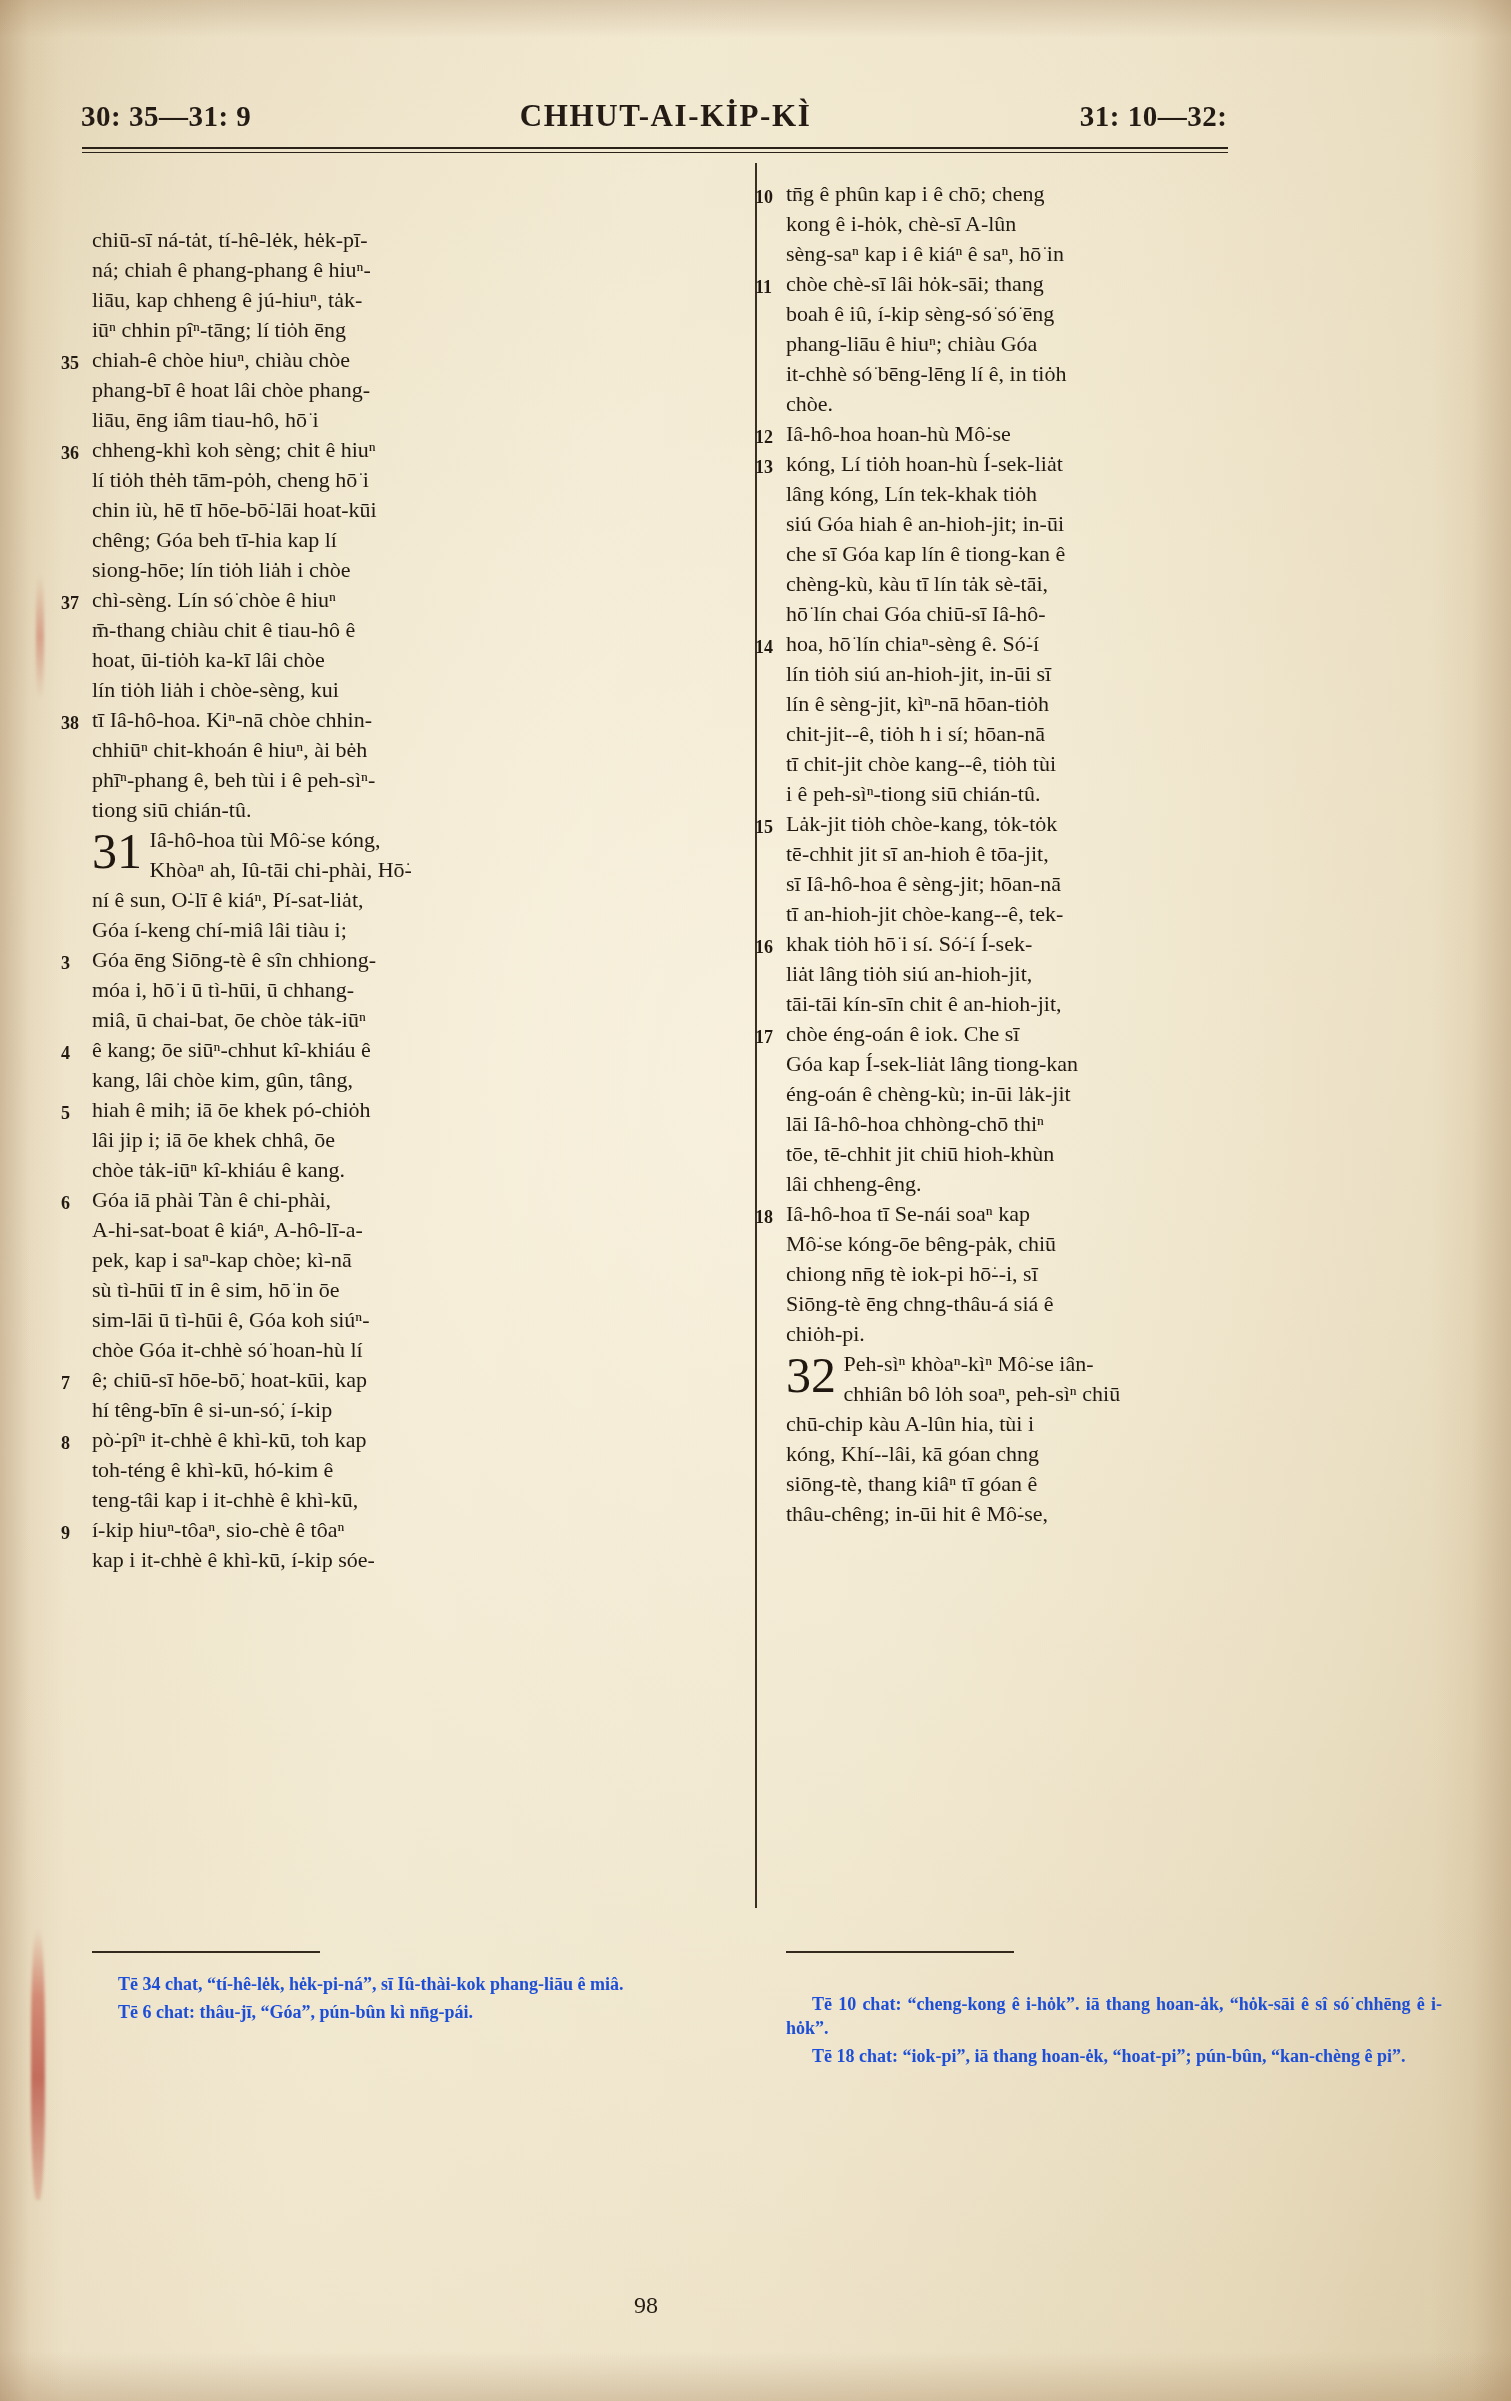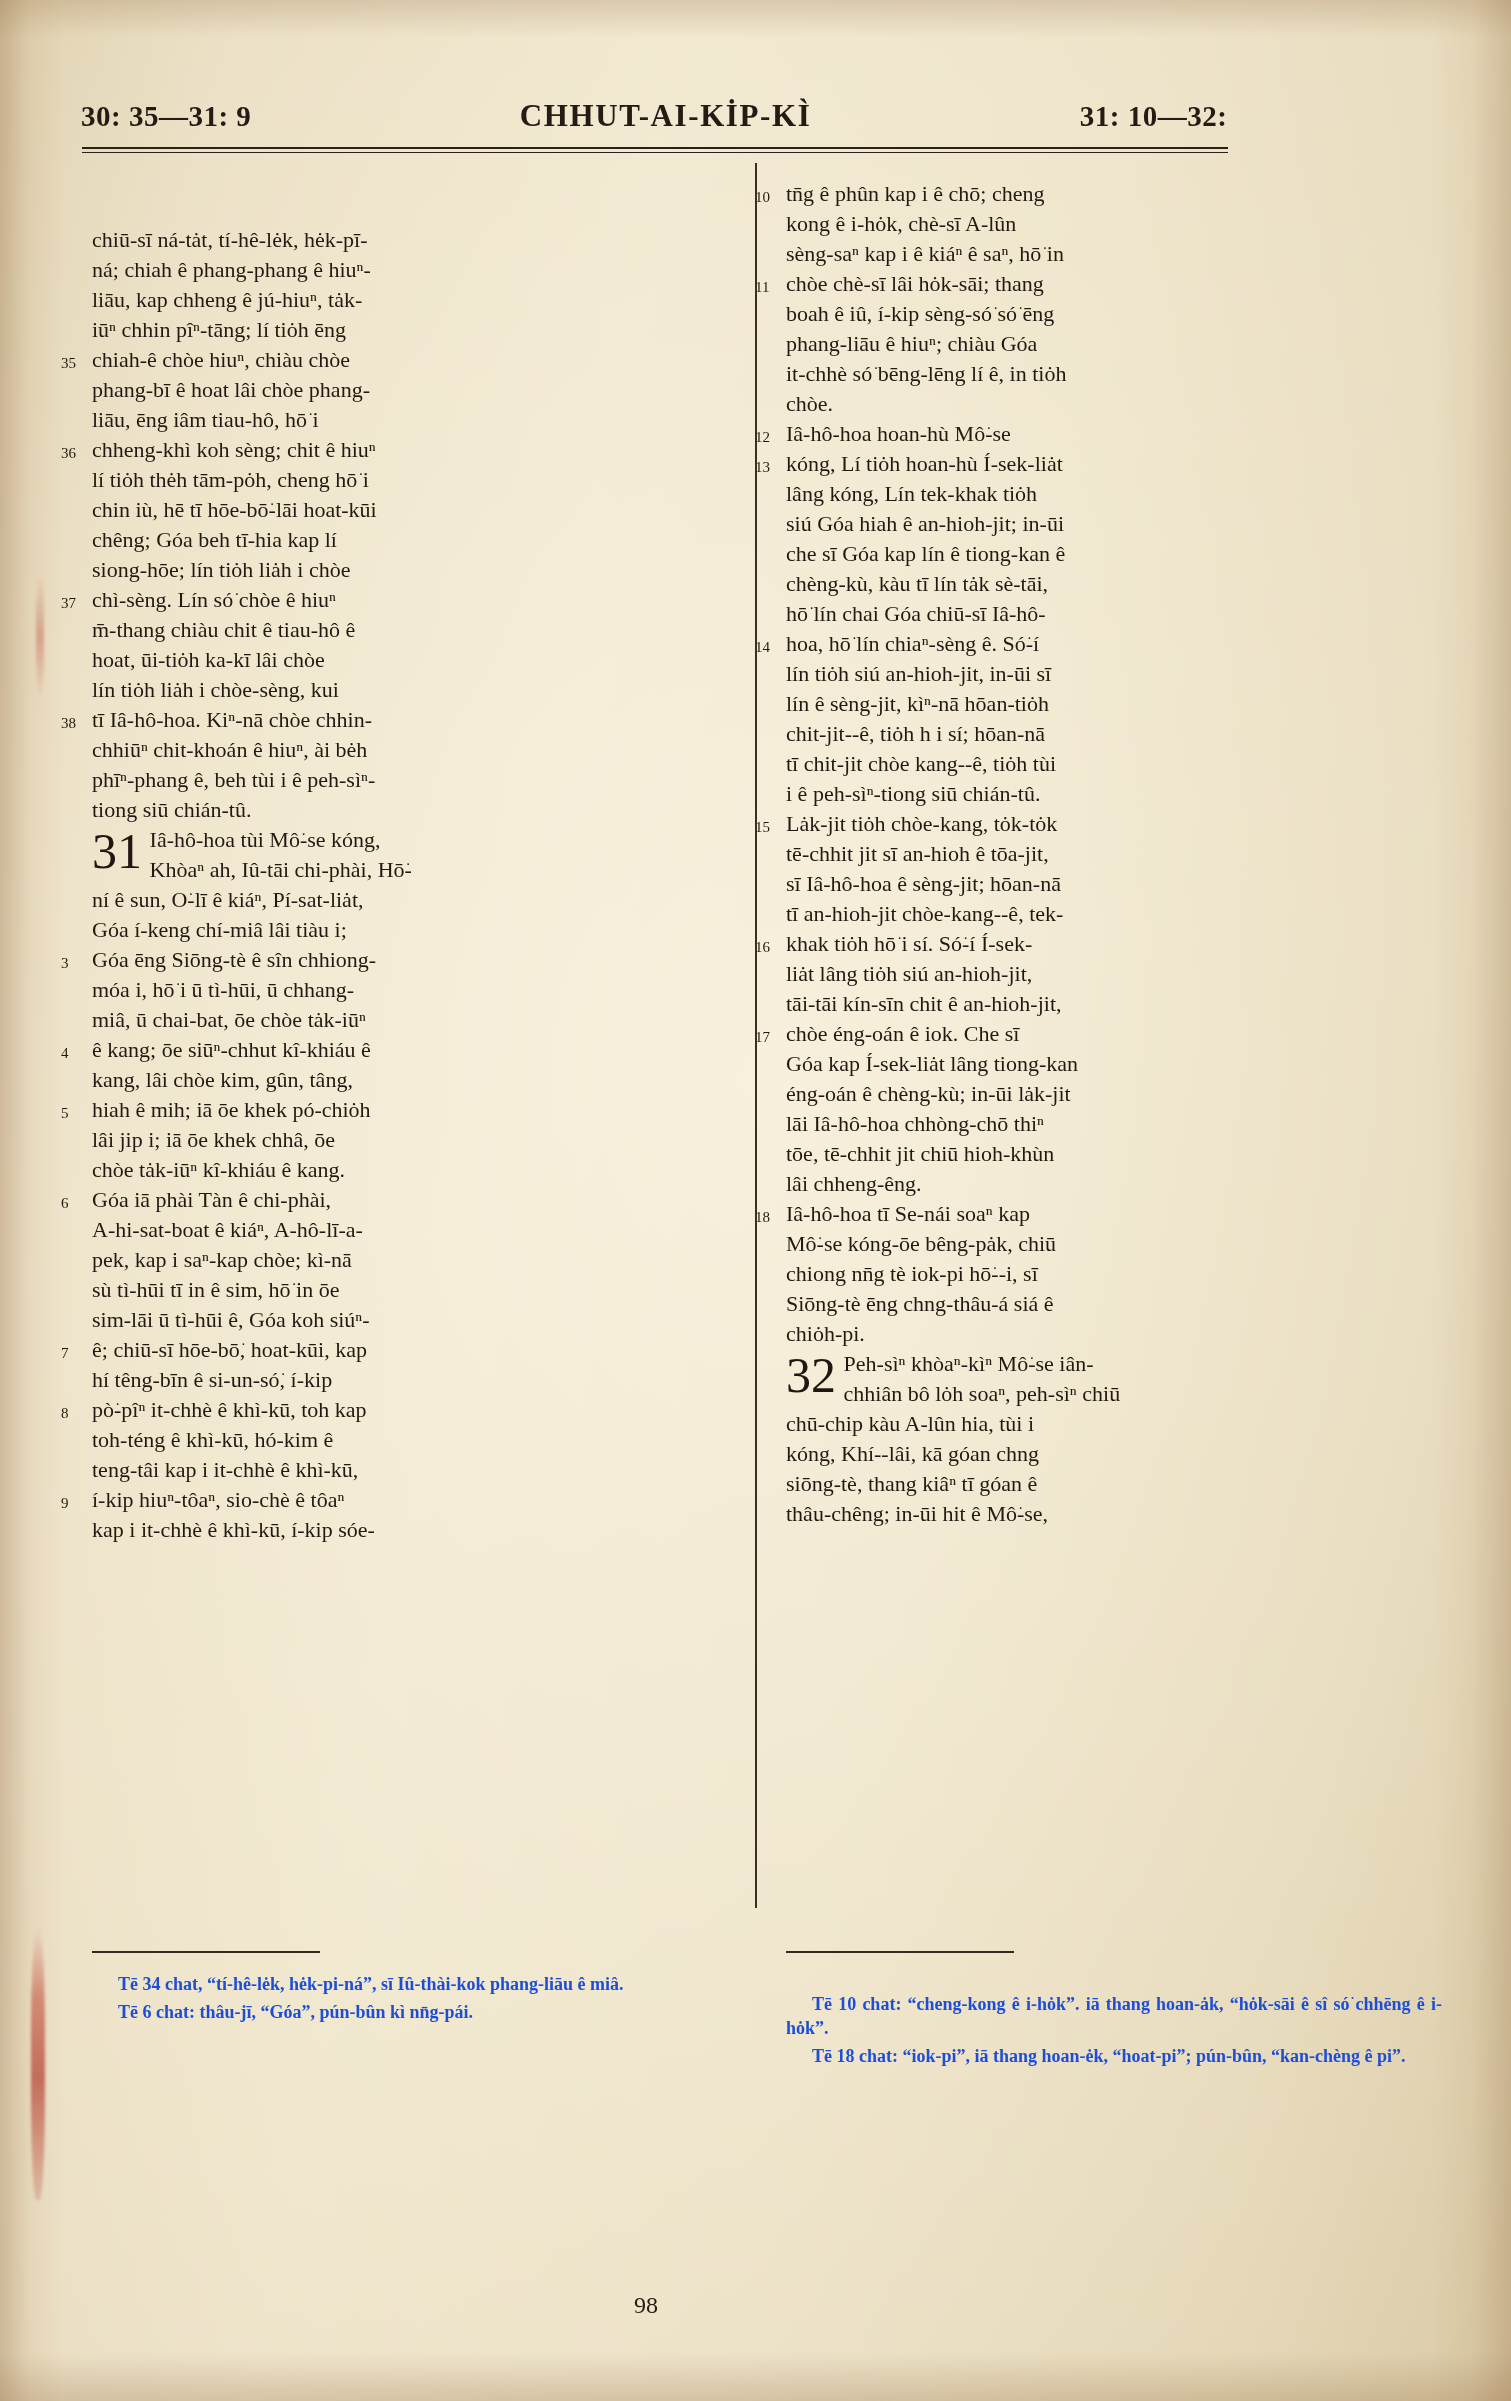--- a/index.html
+++ b/index.html
@@ -153,22 +153,22 @@
     background: #3a2f22;
   }
 
   .verse {
     position: relative;
     text-indent: 0;
   }
   .vnum-hang {
     position: absolute;
     left: -31px;
-    font-size: 15px;
-    font-weight: normal;
+    font-size: 18px;
+    font-weight: bold;
     top: 3.3px;
   }
   p.line {
     margin: 0;
   }
   .chapnum {
     float: left;
     font-size: 50px;
     line-height: 46px;
     font-weight: normal;
@@ -280,20 +280,21 @@
         <p class="line verse"><span class="vnum-hang">4</span><span>ê kang; ōe siūⁿ-chhut kî-khiáu ê</span></p>
         <p class="line verse"><span>kang, lâi chòe kim, gûn, tâng,</span></p>
         <p class="line verse"><span class="vnum-hang">5</span><span>hiah ê mih; iā ōe khek pó-chiȯh</span></p>
         <p class="line verse"><span>lâi jip i; iā ōe khek chhâ, ōe</span></p>
         <p class="line verse"><span>chòe tȧk-iūⁿ kî-khiáu ê kang.</span></p>
         <p class="line verse"><span class="vnum-hang">6</span><span>Góa iā phài Tàn ê chi-phài,</span></p>
         <p class="line verse"><span>A-hi-sat-boat ê kiáⁿ, A-hô-lī-a-</span></p>
         <p class="line verse"><span>pek, kap i saⁿ-kap chòe; kì-nā</span></p>
         <p class="line verse"><span>sù tì-hūi tī in ê sim, hō͘ in ōe</span></p>
         <p class="line verse"><span>sim-lāi ū tì-hūi ê, Góa koh siúⁿ-</span></p>
+        <p class="line verse"><span>chòe Góa it-chhè só͘ hoan-hù lí</span></p>
         <p class="line verse"><span class="vnum-hang">7</span><span>ê; chiū-sī hōe-bō͘, hoat-kūi, kap</span></p>
         <p class="line verse"><span>hí têng-bīn ê si-un-só͘, í-kip</span></p>
         <p class="line verse"><span class="vnum-hang">8</span><span>pò͘-pîⁿ it-chhè ê khì-kū, toh kap</span></p>
         <p class="line verse"><span>toh-téng ê khì-kū, hó-kim ê</span></p>
         <p class="line verse"><span>teng-tâi kap i it-chhè ê khì-kū,</span></p>
         <p class="line verse"><span class="vnum-hang">9</span><span>í-kip hiuⁿ-tôaⁿ, sio-chè ê tôaⁿ</span></p>
         <p class="line verse"><span>kap i it-chhè ê khì-kū, í-kip sóe-</span></p>
       </div>
     </div>
   <div class="col col-right" id="rightcol">

